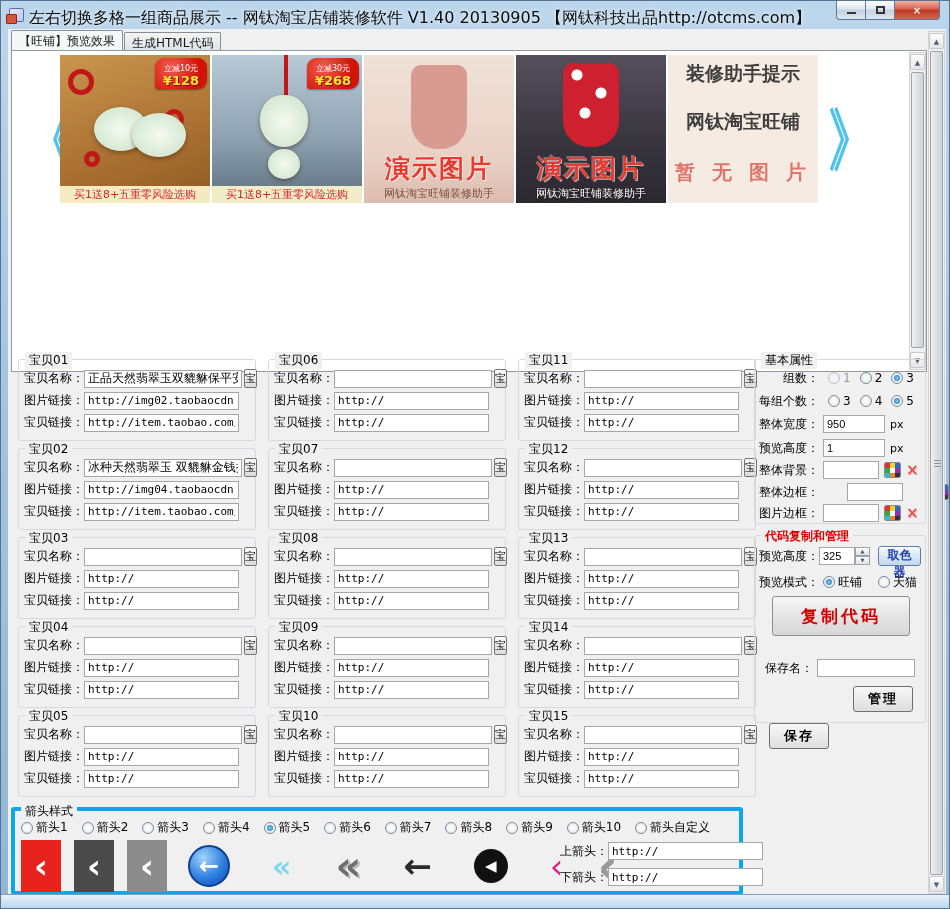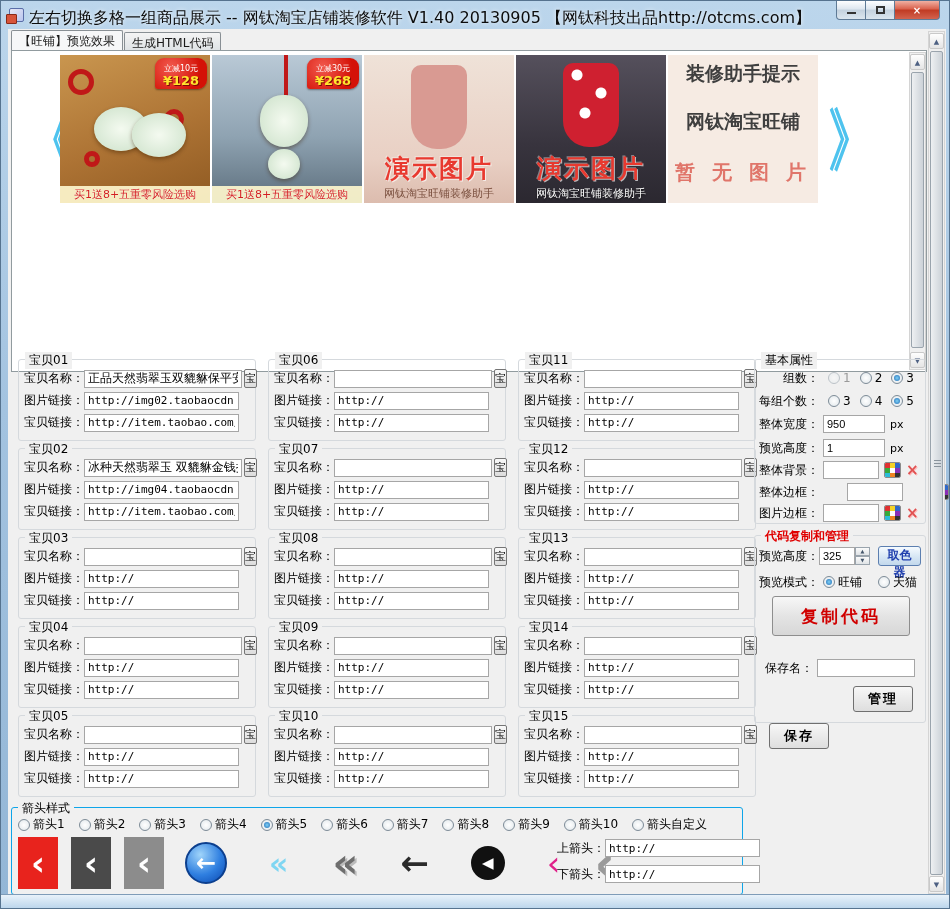--- a/index.html
+++ b/index.html
@@ -137,21 +137,21 @@
     background:linear-gradient(#f6fbff,#d9e8f5 50%,#c2d8ec); font-size:12px; color:#1f3fae;
     font-weight:bold; }
   .copy-btn { position:absolute; left:17px; top:60px; width:138px; height:40px;
     border:1px solid #8e8e8e; border-radius:3px; background:linear-gradient(#f7f7f7,#e4e4e4 50%,#d7d7d7);
     color:#d00000; font-weight:bold; font-size:17px; letter-spacing:3px; }
   .small-btn { height:26px; border:1px solid #707070; border-radius:3px;
     background:linear-gradient(#f7f7f7,#dedede); font-size:13px; font-weight:bold; letter-spacing:2px; }
 
   
   .arrows-box { position:absolute; left:3px; top:778px; width:732px; height:88px;
-    border:1px solid #0ea5e9; border-radius:3px; }
+    border:4px solid #0ea5e9; border-radius:3px; }
   .arrow-radios { position:absolute; left:6px; top:8px; display:flex; align-items:center; }
   .arrow-radios .ropt { margin-left:0; margin-right:14px; }
   .arrow-icons { position:absolute; left:6px; top:28px; height:54px; display:flex; align-items:center; }
   .aicon { display:flex; align-items:center; justify-content:center; flex:none; }
   .arrow-red-square, .arrow-dark-square, .arrow-gray-square { width:40px; height:52px; color:#fff;
     font-size:34px; font-weight:bold; margin-right:13px; }
   .arrow-red-square { background:#e8231d; }
   .arrow-dark-square { background:#4a4a4a; }
   .arrow-gray-square { background:#8c8c8c; }
   .arrow-blue-circle { width:42px; height:42px; border-radius:50%; margin:0 20px 0 8px;

